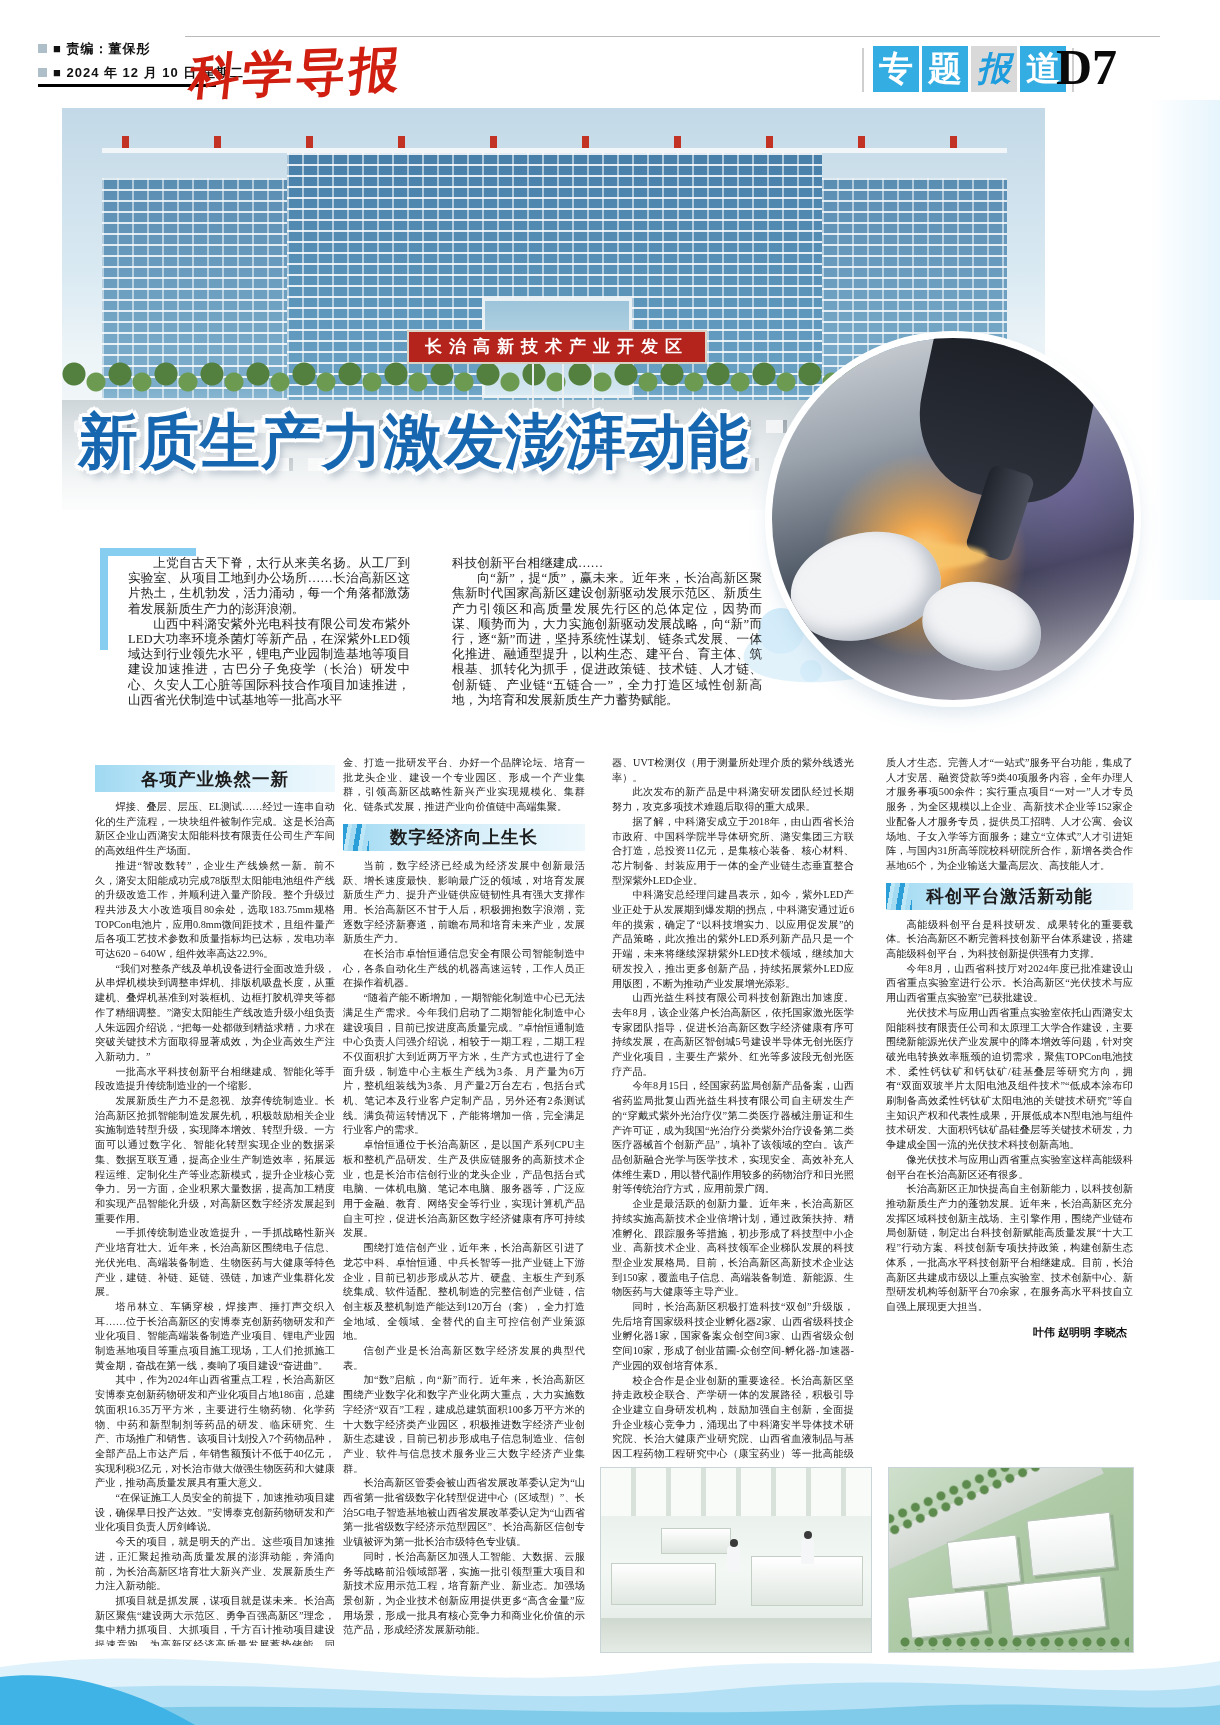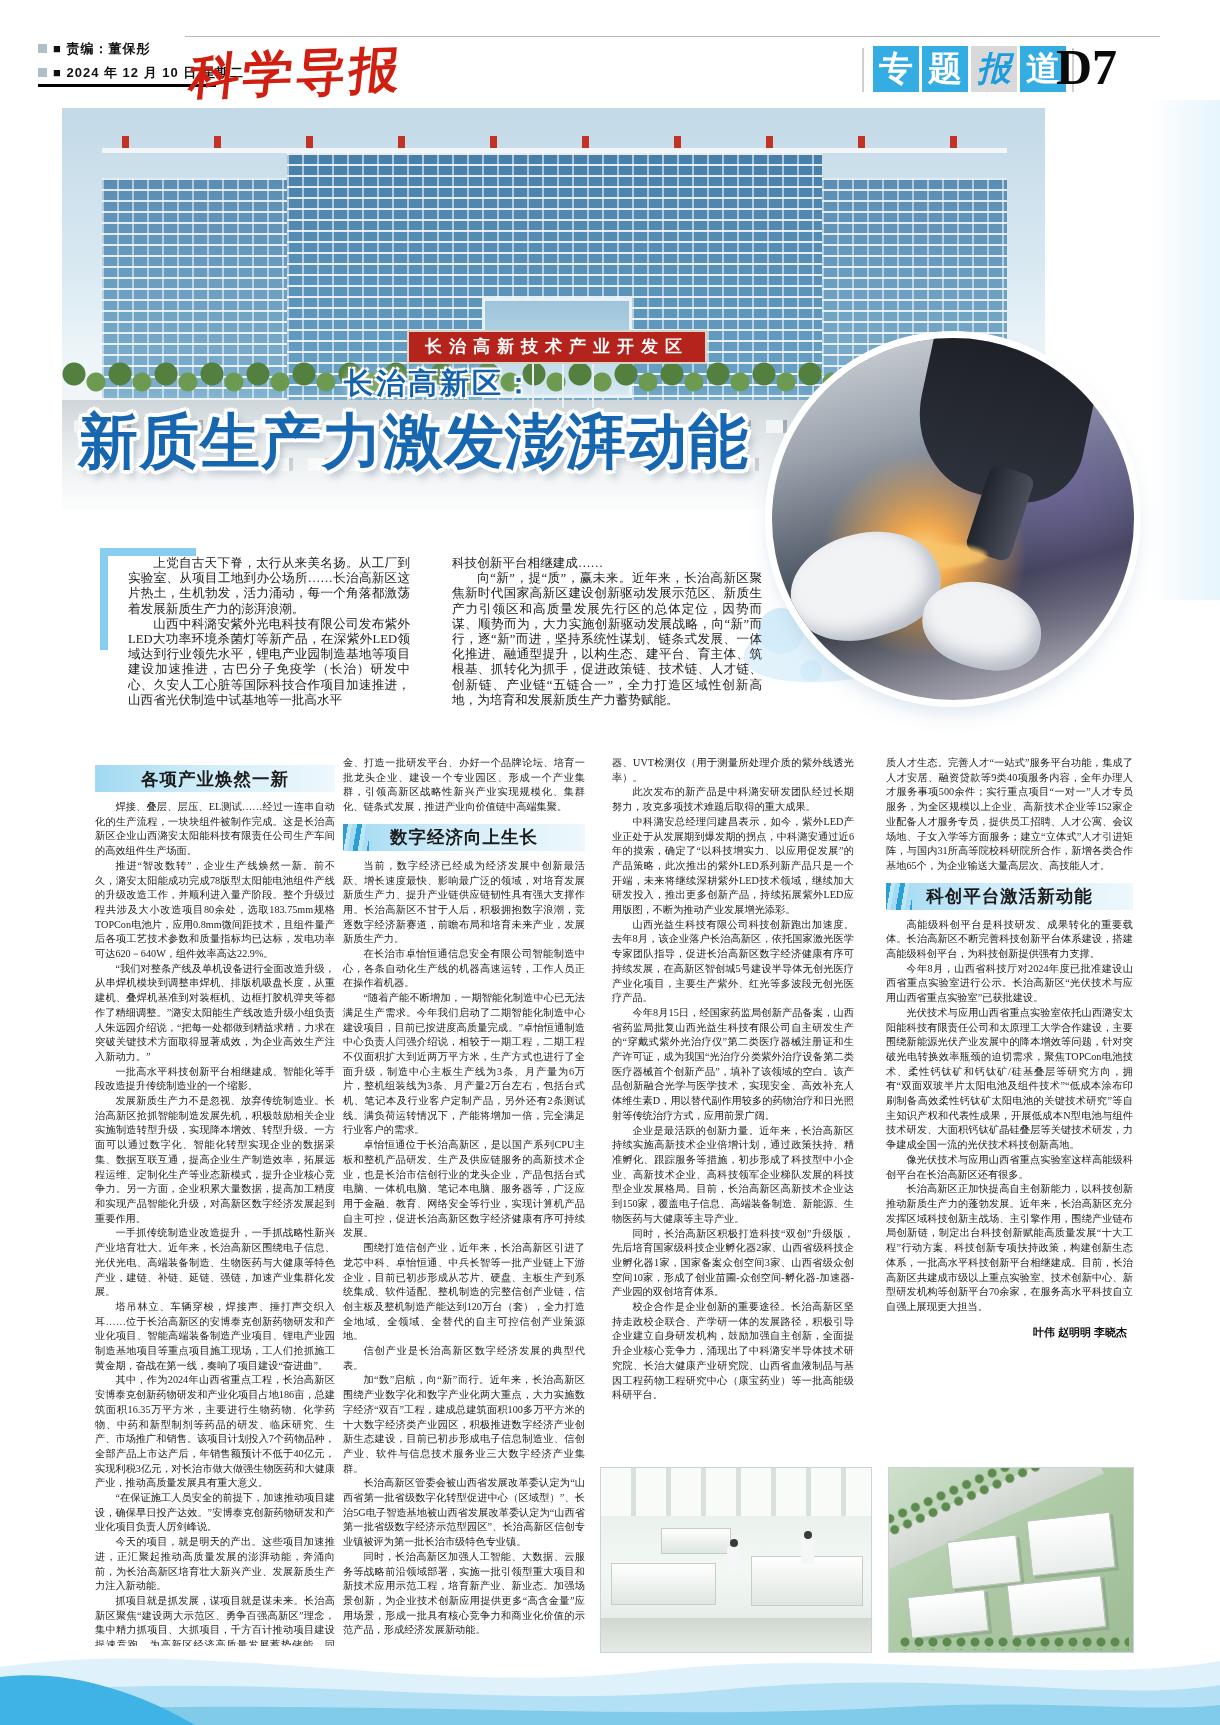--- a/index.html
+++ b/index.html
@@ -153,21 +153,20 @@
   <div class="abs deco-blob" style="left:758px; top:608px; width:46px; height:46px;"></div>
   <div class="abs deco-blob" style="left:800px; top:660px; width:22px; height:22px;"></div>
   <div class="abs circle-photo">
     <div class="abs scope-body"></div>
     <div class="abs scope-tube"></div>
     <div class="abs stage-glow"></div>
     <div class="abs glove" style="left:18px; top:195px; width:150px; height:105px; transform:rotate(-18deg);"></div>
     <div class="abs glove" style="left:150px; top:245px; width:120px; height:85px; transform:rotate(10deg);"></div>
   </div>
 
-  <div class="abs kicker">长治高新区：</div>
   <div class="abs big-title">新质生产力激发澎湃动能</div>
 
   <div class="abs bracket" style="left:100px; top:548px; width:96px; height:8px;"></div>
   <div class="abs bracket" style="left:100px; top:548px; width:8px; height:102px;"></div>
   <div class="abs intro-col" id="intro-c0" style="left:128px; top:556px; width:282px;">
       <p class="para">上党自古天下脊，太行从来美名扬。从工厂到实验室、从项目工地到办公场所……长治高新区这片热土，生机勃发，活力涌动，每一个角落都激荡着发展新质生产力的澎湃浪潮。</p>
       <p class="para">山西中科潞安紫外光电科技有限公司发布紫外LED大功率环境杀菌灯等新产品，在深紫外LED领域达到行业领先水平，锂电产业园制造基地等项目建设加速推进，古巴分子免疫学（长治）研发中心、久安人工心脏等国际科技合作项目加速推进，山西省光伏制造中试基地等一批高水平</p>
     </div>
   <div class="abs intro-col" id="intro-c1" style="left:452px; top:556px; width:310px;">
       <p class="para cont">科技创新平台相继建成……</p>
@@ -201,20 +200,21 @@
       <p class="para">卓怡恒通位于长治高新区，是以国产系列CPU主板和整机产品研发、生产及供应链服务的高新技术企业，也是长治市信创行业的龙头企业，产品包括台式电脑、一体机电脑、笔记本电脑、服务器等，广泛应用于金融、教育、网络安全等行业，实现计算机产品自主可控，促进长治高新区数字经济健康有序可持续发展。</p>
       <p class="para">围绕打造信创产业，近年来，长治高新区引进了龙芯中科、卓怡恒通、中兵长智等一批产业链上下游企业，目前已初步形成从芯片、硬盘、主板生产到系统集成、软件适配、整机制造的完整信创产业链，信创主板及整机制造产能达到120万台（套），全力打造全地域、全领域、全替代的自主可控信创产业策源地。</p>
       <p class="para">信创产业是长治高新区数字经济发展的典型代表。</p>
       <p class="para">加“数”启航，向“新”而行。近年来，长治高新区围绕产业数字化和数字产业化两大重点，大力实施数字经济“双百”工程，建成总建筑面积100多万平方米的十大数字经济类产业园区，积极推进数字经济产业创新生态建设，目前已初步形成电子信息制造业、信创产业、软件与信息技术服务业三大数字经济产业集群。</p>
       <p class="para">长治高新区管委会被山西省发展改革委认定为“山西省第一批省级数字化转型促进中心（区域型）”、长治5G电子智造基地被山西省发展改革委认定为“山西省第一批省级数字经济示范型园区”、长治高新区信创专业镇被评为第一批长治市级特色专业镇。</p>
       <p class="para">同时，长治高新区加强人工智能、大数据、云服务等战略前沿领域部署，实施一批引领型重大项目和新技术应用示范工程，培育新产业、新业态。加强场景创新，为企业技术创新应用提供更多“高含金量”应用场景，形成一批具有核心竞争力和商业化价值的示范产品，形成经济发展新动能。</p>
     </div>
   <div class="abs bodycol" id="col2" style="left:612px; top:756px; width:242px; height:706px;">
       <p class="para cont">器、UVT检测仪（用于测量所处理介质的紫外线透光率）。</p>
       <p class="para">此次发布的新产品是中科潞安研发团队经过长期努力，攻克多项技术难题后取得的重大成果。</p>
+      <p class="para">据了解，中科潞安成立于2018年，由山西省长治市政府、中国科学院半导体研究所、潞安集团三方联合打造，总投资11亿元，是集核心装备、核心材料、芯片制备、封装应用于一体的全产业链生态垂直整合型深紫外LED企业。</p>
       <p class="para">中科潞安总经理闫建昌表示，如今，紫外LED产业正处于从发展期到爆发期的拐点，中科潞安通过近6年的摸索，确定了“以科技增实力、以应用促发展”的产品策略，此次推出的紫外LED系列新产品只是一个开端，未来将继续深耕紫外LED技术领域，继续加大研发投入，推出更多创新产品，持续拓展紫外LED应用版图，不断为推动产业发展增光添彩。</p>
       <p class="para">山西光益生科技有限公司科技创新跑出加速度。去年8月，该企业落户长治高新区，依托国家激光医学专家团队指导，促进长治高新区数字经济健康有序可持续发展，在高新区智创城5号建设半导体无创光医疗产业化项目，主要生产紫外、红光等多波段无创光医疗产品。</p>
       <p class="para">今年8月15日，经国家药监局创新产品备案，山西省药监局批复山西光益生科技有限公司自主研发生产的“穿戴式紫外光治疗仪”第二类医疗器械注册证和生产许可证，成为我国“光治疗分类紫外治疗设备第二类医疗器械首个创新产品”，填补了该领域的空白。该产品创新融合光学与医学技术，实现安全、高效补充人体维生素D，用以替代副作用较多的药物治疗和日光照射等传统治疗方式，应用前景广阔。</p>
       <p class="para">企业是最活跃的创新力量。近年来，长治高新区持续实施高新技术企业倍增计划，通过政策扶持、精准孵化、跟踪服务等措施，初步形成了科技型中小企业、高新技术企业、高科技领军企业梯队发展的科技型企业发展格局。目前，长治高新区高新技术企业达到150家，覆盖电子信息、高端装备制造、新能源、生物医药与大健康等主导产业。</p>
       <p class="para">同时，长治高新区积极打造科技“双创”升级版，先后培育国家级科技企业孵化器2家、山西省级科技企业孵化器1家，国家备案众创空间3家、山西省级众创空间10家，形成了创业苗圃-众创空间-孵化器-加速器-产业园的双创培育体系。</p>
       <p class="para">校企合作是企业创新的重要途径。长治高新区坚持走政校企联合、产学研一体的发展路径，积极引导企业建立自身研发机构，鼓励加强自主创新，全面提升企业核心竞争力，涌现出了中科潞安半导体技术研究院、长治大健康产业研究院、山西省血液制品与基因工程药物工程研究中心（康宝药业）等一批高能级科研平台。</p>
     </div>
   <div class="abs bodycol" id="col3" style="left:886px; top:756px; width:247px; height:706px;">
       <p class="para cont">质人才生态。完善人才“一站式”服务平台功能，集成了人才安居、融资贷款等9类40项服务内容，全年办理人才服务事项500余件；实行重点项目“一对一”人才专员服务，为全区规模以上企业、高新技术企业等152家企业配备人才服务专员，提供员工招聘、人才公寓、会议场地、子女入学等方面服务；建立“立体式”人才引进矩阵，与国内31所高等院校科研院所合作，新增各类合作基地65个，为企业输送大量高层次、高技能人才。</p>
       <div class="sec-h striped">

